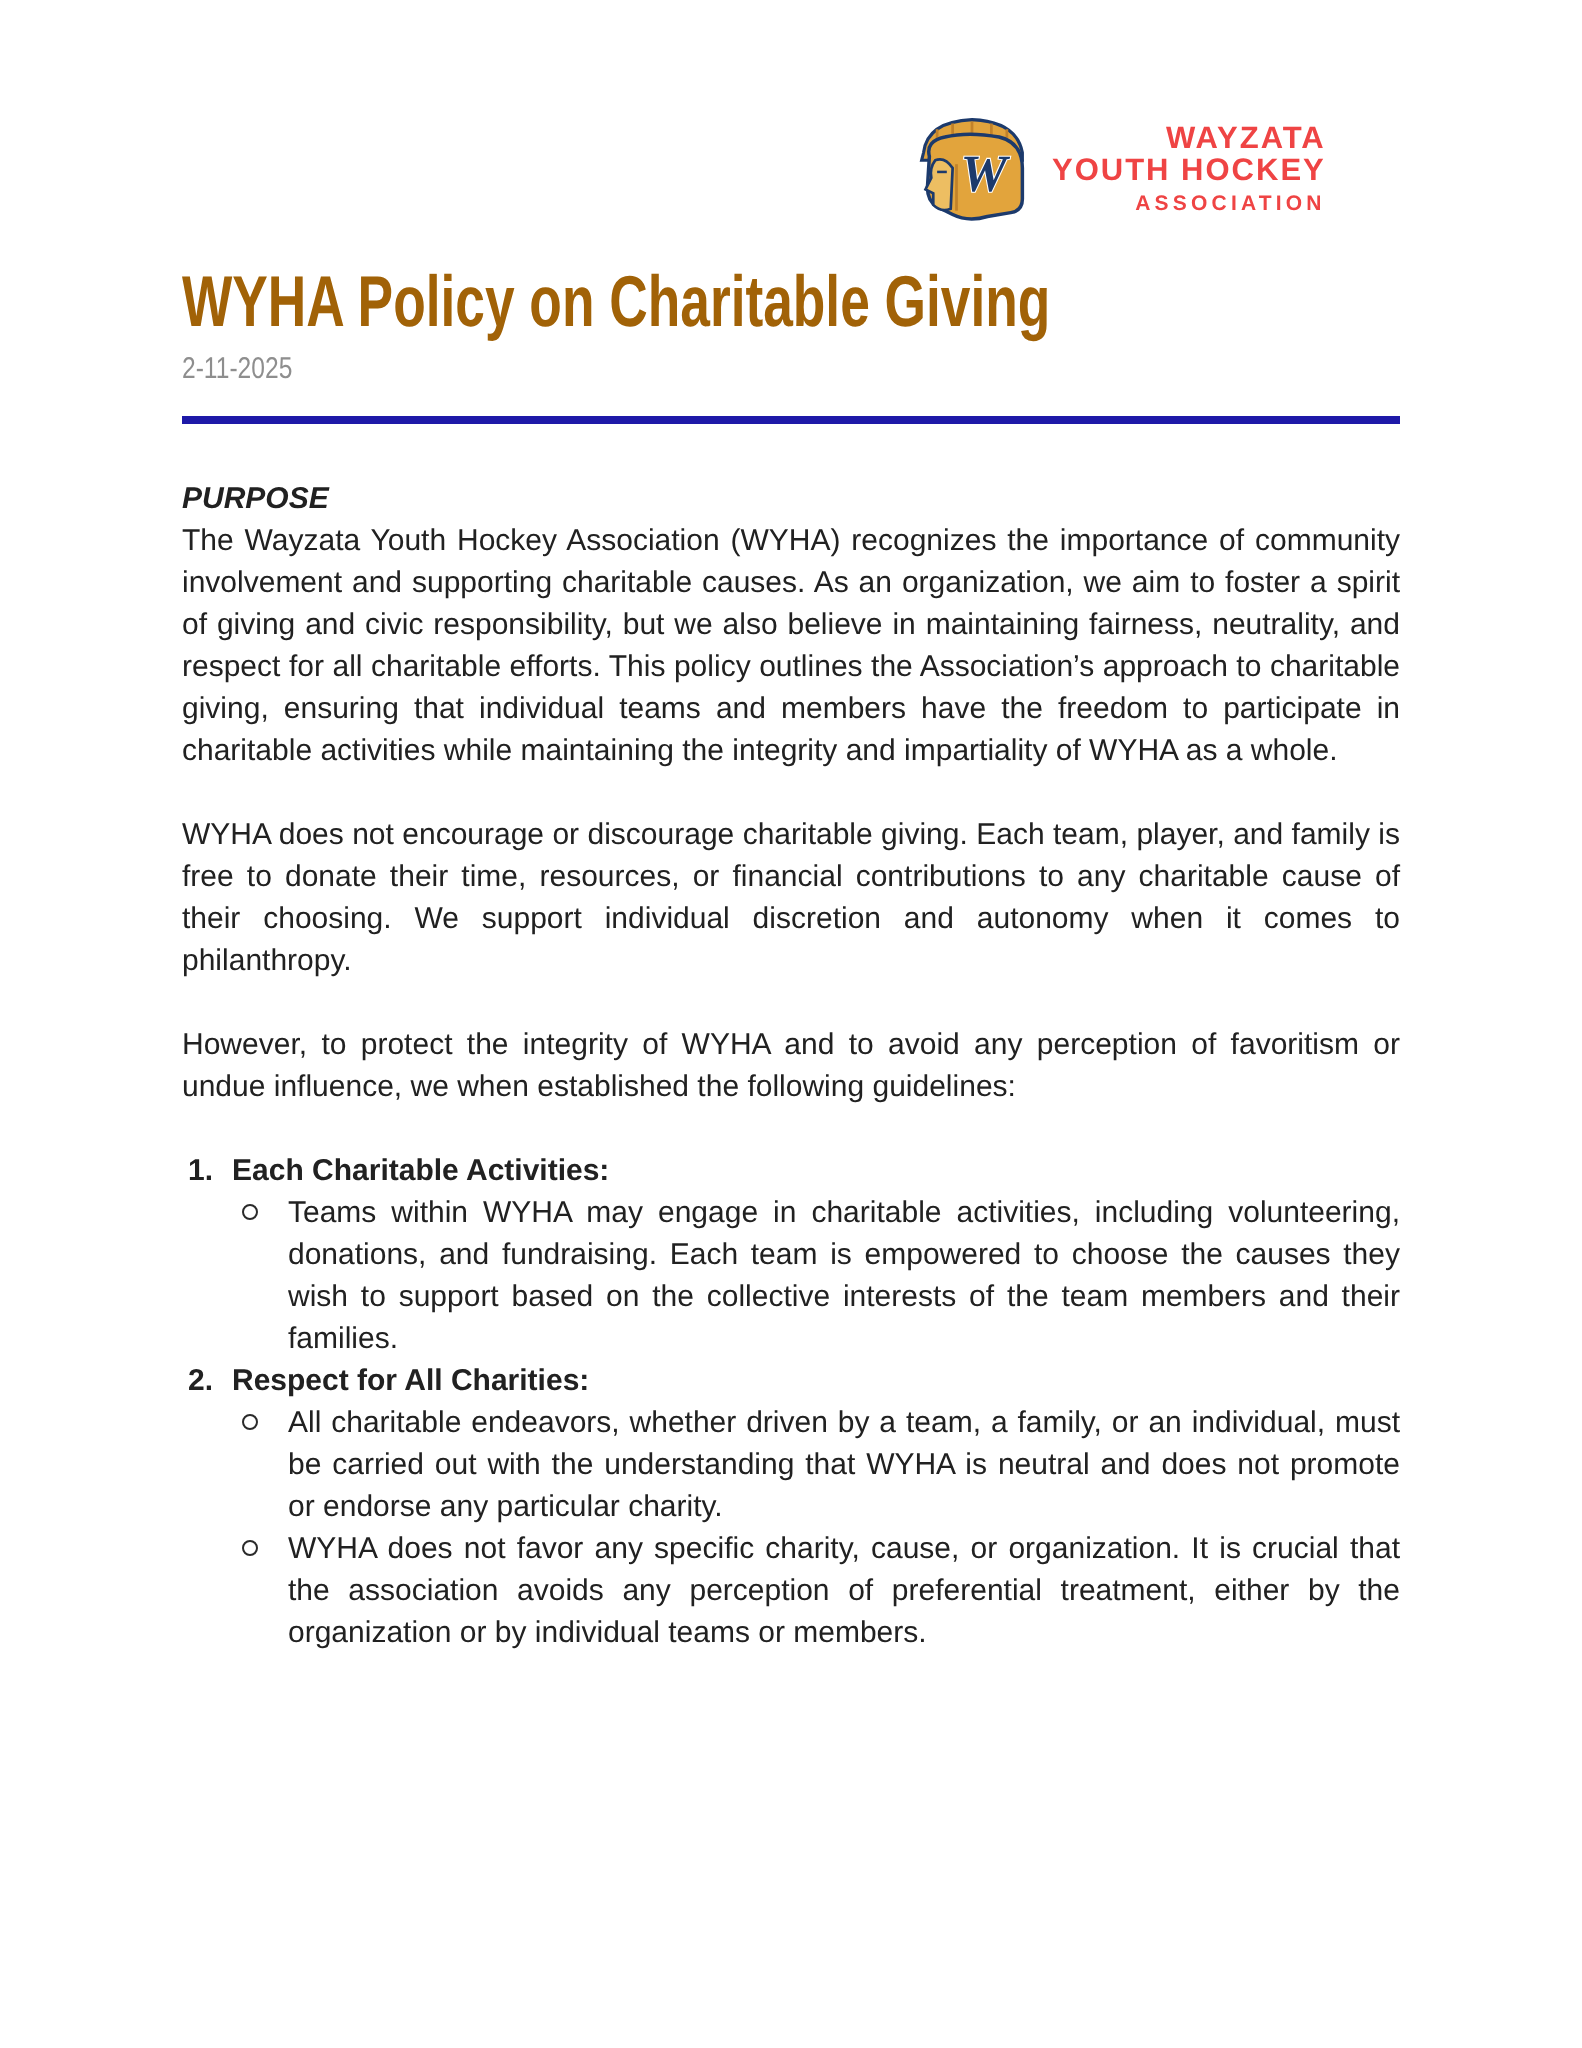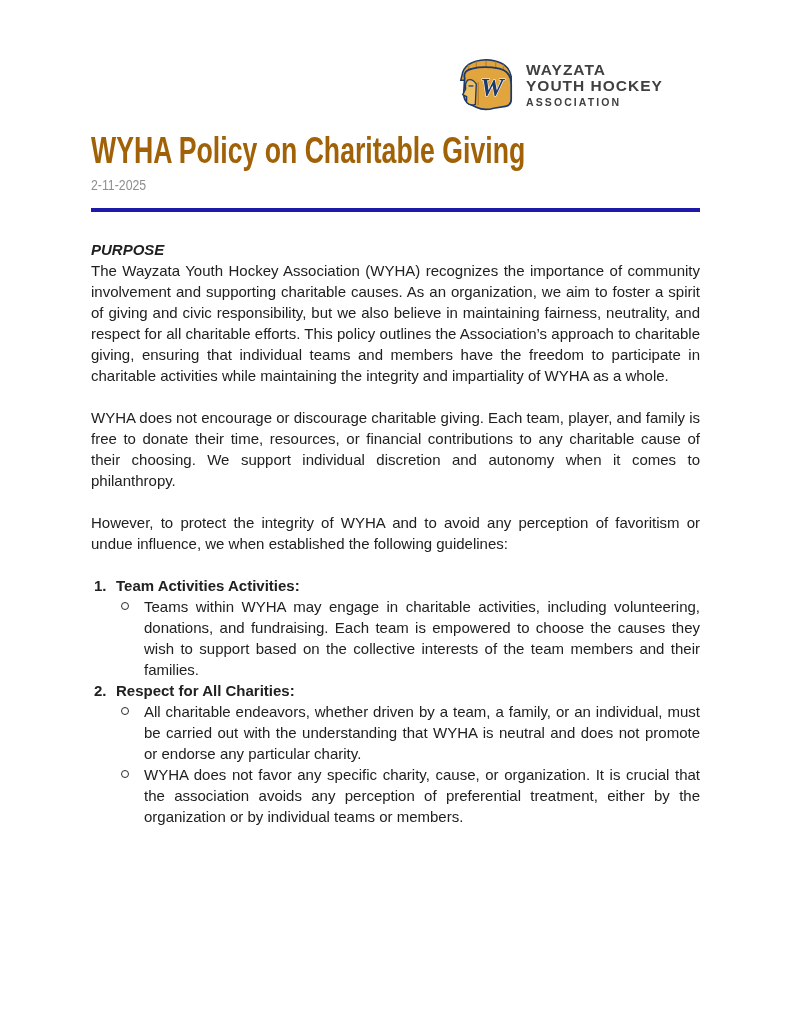--- a/index.html
+++ b/index.html
@@ -9,21 +9,21 @@
     font-family: "Liberation Sans", sans-serif;
     color: #212121;
     overflow: hidden;
   }
   .page { width: 791px; height: 1024px; padding: 56px 91px 0 91px; background: #ffffff; }
 
   
   .logo-row { display: flex; justify-content: flex-start; }
   .logo { display: flex; align-items: center; gap: 9px; margin-left: 364px; }
   .logo-helmet { width: 62px; height: 58px; flex: 0 0 auto; }
-  .logo-text { color: #404040; font-weight: bold; line-height: 1.08; white-space: nowrap; }
+  .logo-text { color: #ef4444; font-weight: bold; line-height: 1.08; white-space: nowrap; text-align: right; }
   .logo-line1, .logo-line2 { font-size: 15.5px; letter-spacing: 1px; }
   .logo-line3 { font-size: 10.5px; letter-spacing: 2.1px; margin-top: 2px; }
 
   
   .title { margin-top: 16px; color: #a16207; font-weight: bold; font-size: 36px; }
   .title .squeeze { display: inline-block; transform: scaleX(0.74); transform-origin: left center; white-space: nowrap; }
   .doc-date { margin-top: 4px; color: #8e8e8e; font-size: 15px; }
   .doc-date .squeeze { display: inline-block; transform: scaleX(0.82); transform-origin: left center; }
   .divider { margin-top: 15px; height: 4px; background: #1e19a8; width: 100%; }
 
@@ -92,21 +92,21 @@
       <p class="body-par">However, to protect the integrity of WYHA and to avoid any perception of favoritism or undue influence, we when established the following guidelines:</p>
     </section>
 
     <div class="gap"></div>
 
     <div class="guidelines">
 
       <div class="g-item">
         <div class="g-title-row">
           <span class="g-num">1.</span>
-          <span class="g-title">Team Activities Activities:</span>
+          <span class="g-title">Each Charitable Activities:</span>
         </div>
         <div class="bullet-row">
           <span class="bullet-marker-col">
               <span class="circle"></span>
             </span>
           <span class="bullet-text">Teams within WYHA may engage in charitable activities, including volunteering, donations, and fundraising. Each team is empowered to choose the causes they wish to support based on the collective interests of the team members and their families.</span>
         </div>
       </div>
 
       <div class="g-item">

